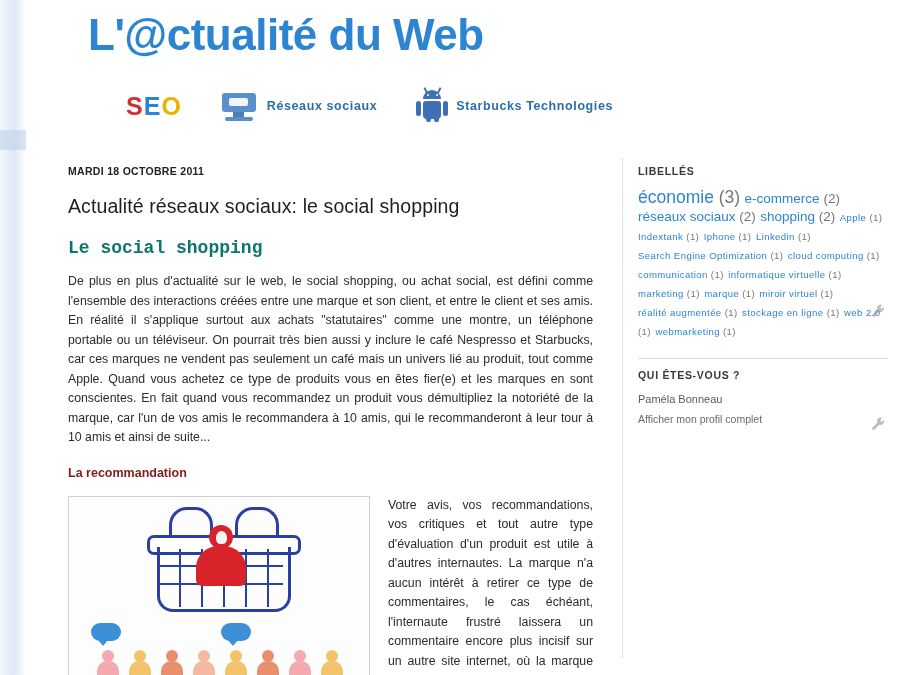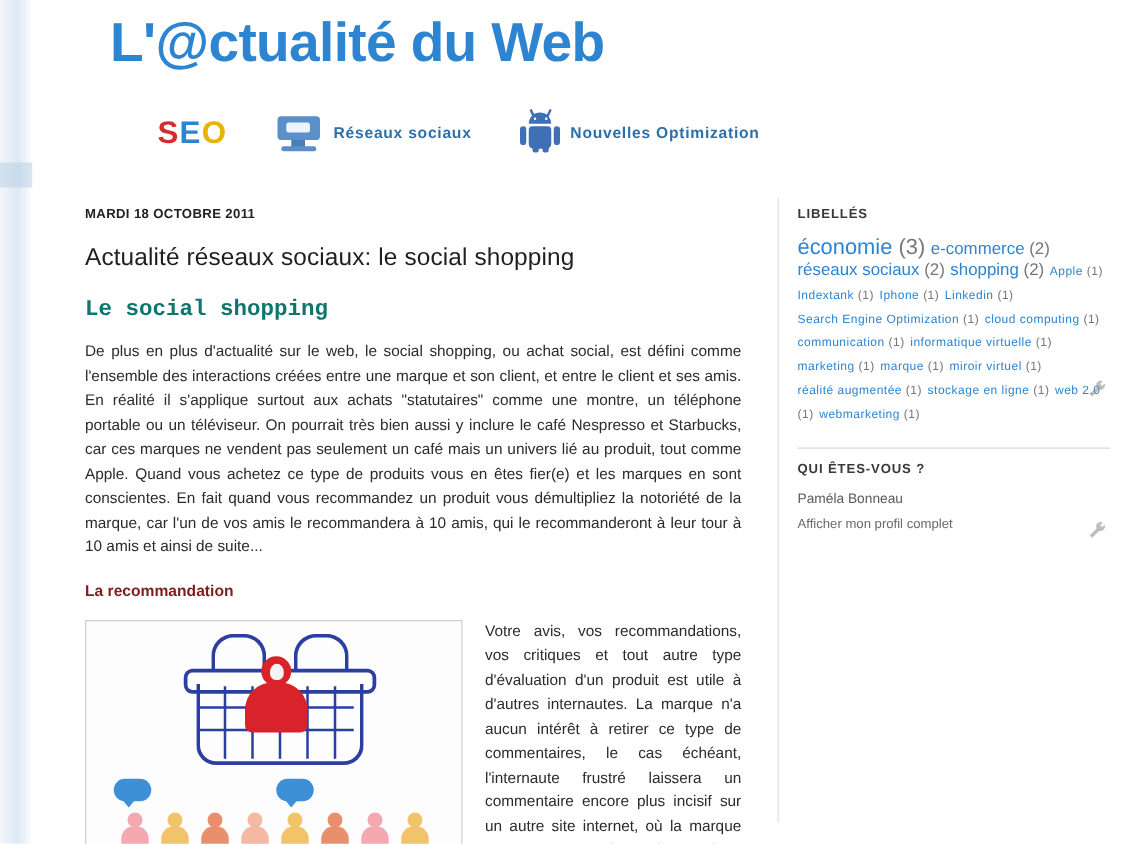--- a/index.html
+++ b/index.html
@@ -447,21 +447,21 @@
             <span class="ant-r"></span>
           <span class="head"></span>
           <span class="eye-l"></span>
             <span class="eye-r"></span>
           <span class="arm-l"></span>
             <span class="arm-r"></span>
           <span class="torso"></span>
           <span class="leg-l"></span>
             <span class="leg-r"></span>
         </span>
-        <span class="nav-label">Nouvelles Optimization</span>
+        <span class="nav-label">Starbucks Technologies</span>
       </div>
 
     </div>
   </div>
 
   <div class="content">
 
     <div class="vline"></div>
 
     <div class="main-col">

